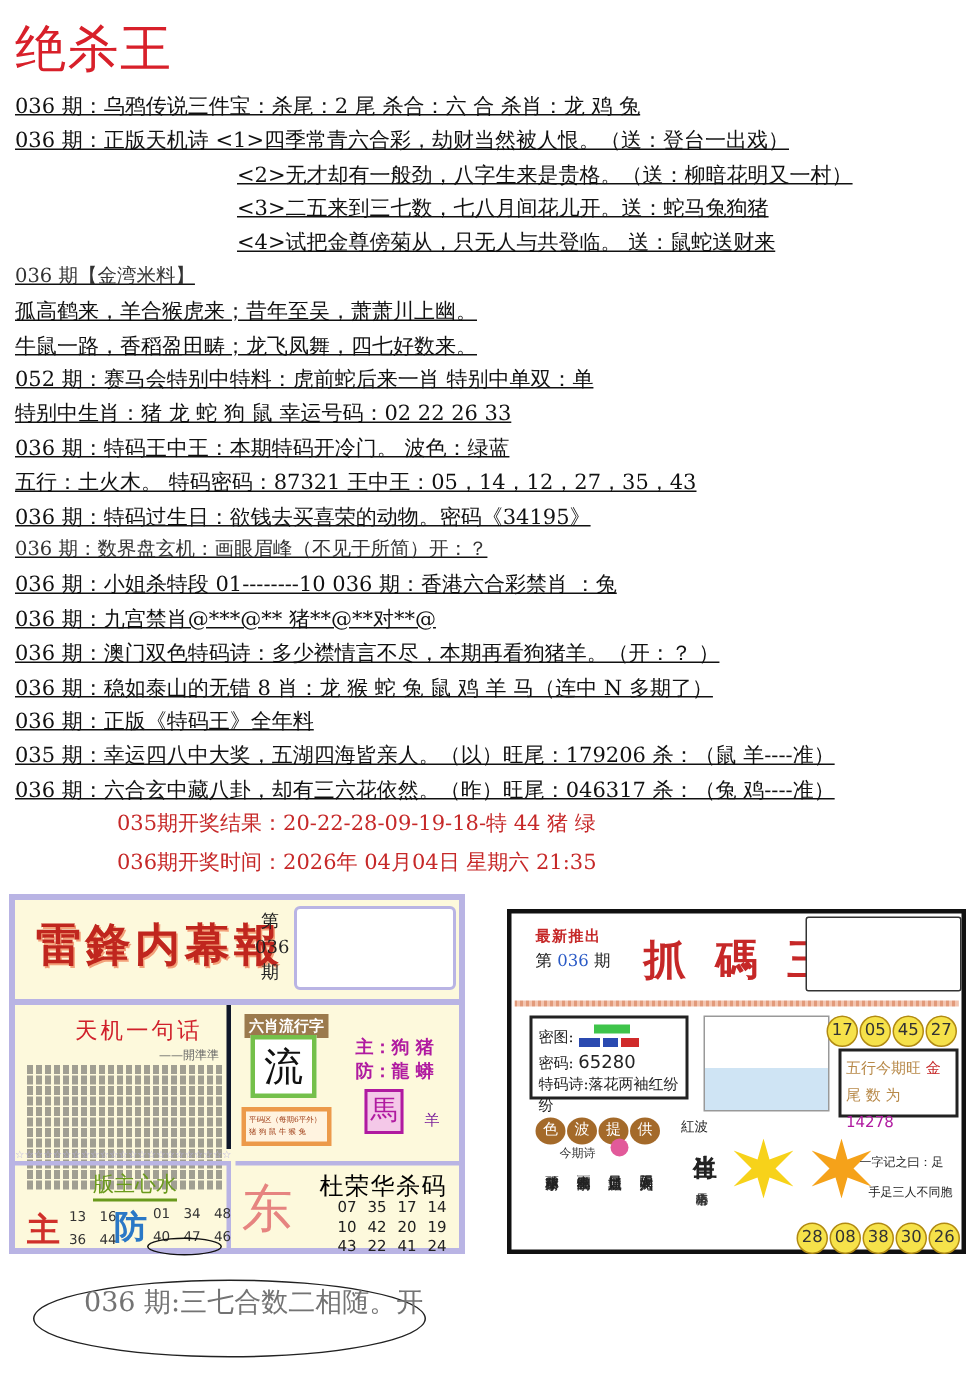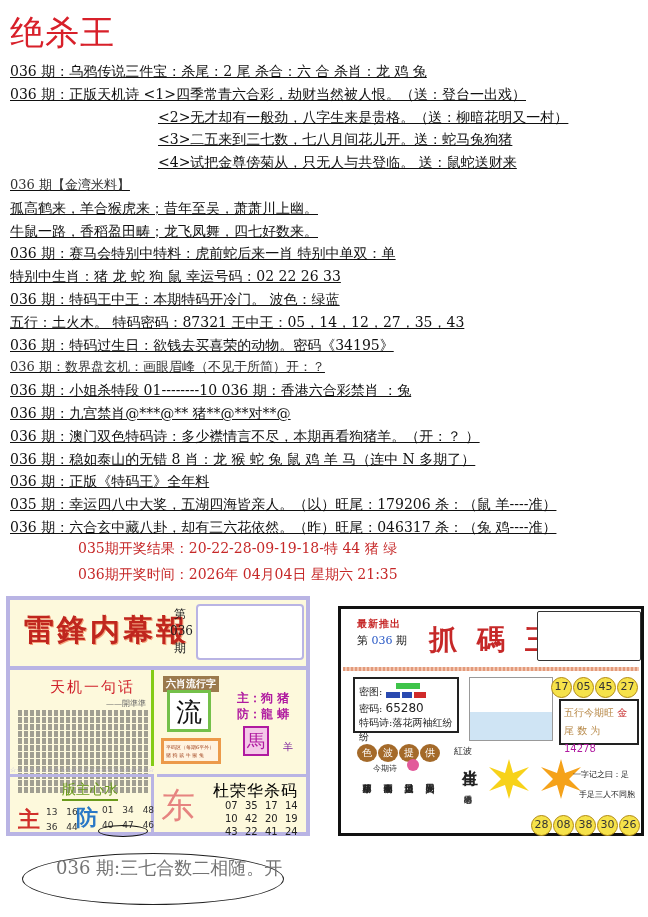--- a/index.html
+++ b/index.html
@@ -9,21 +9,21 @@
   .ln { font-size: 14px; height: 22.8px; line-height: 22.8px; white-space: nowrap; }
   .indent { padding-left: 148px; }
   .faded { color: #333; font-size: 13px; }
   .res { position: absolute; left: 78px; font-size: 14px; color: #c62828; white-space: nowrap; }
   
   .lp { position: absolute; left: 6px; top: 596px; width: 304px; height: 240px; background: #fdf9dc; border: 4px solid #b9b4e4; }
   .lp-head { position: absolute; left: 0; top: 0; width: 296px; height: 70px; border-bottom: 4px solid #b9b4e4; }
   .lp-brand { position: absolute; left: 14px; top: 10px; font-size: 30px; font-weight: bold; color: #c0261e; letter-spacing: 3px; text-shadow: 1px 1px 0 #f3a17a; font-family: "DejaVu Serif", serif; }
   .lp-issue { position: absolute; left: 160px; top: 6px; font-size: 12px; color: #222; text-align: center; width: 20px; line-height: 17px; }
   .lp-white { position: absolute; left: 186px; top: 4px; width: 108px; height: 56px; background: #fff; border: 2px solid #b9b4e4; border-radius: 4px; }
-  .lp-tj { position: absolute; left: 0; top: 70px; width: 144px; height: 96px; border-right: 3px solid #84cc16; }
+  .lp-tj { position: absolute; left: 0; top: 70px; width: 144px; height: 96px; border-right: 3px solid #0f172a; }
   .tj-title { position: absolute; left: 40px; top: 8px; font-size: 15px; color: #d0202a; letter-spacing: 2px; }
   .tj-sub { position: absolute; left: 96px; top: 28px; font-size: 8px; color: #666; }
   .tj-rows { position: absolute; left: 8px; top: 40px; width: 130px; }
   .tj-row { height: 6.2px; margin-bottom: 0.8px; background: repeating-linear-gradient(90deg,#555 0 4px,transparent 4px 6px); opacity: .55; }
   .lp-stars { position: absolute; left: 0; top: 166px; width: 144px; height: 8px; font-size: 7px; color: #b9b4e4; overflow: hidden; white-space: nowrap; }
   .lp-xs { position: absolute; left: 0; top: 174px; width: 144px; height: 62px; border-right: 3px solid #b9b4e4; border-top: 3px solid #b9b4e4; }
   .xs-title { position: absolute; left: 52px; top: 4px; font-size: 14px; color: #6a9a1c; border-bottom: 2px solid #6a9a1c; }
   .xs-zhu { position: absolute; left: 8px; top: 28px; font-size: 22px; color: #d0302a; font-weight: bold; }
   .xs-fang { position: absolute; left: 66px; top: 26px; font-size: 22px; color: #2a78c6; font-weight: bold; }
   .xs-nums { position: absolute; font-size: 9px; color: #333; line-height: 15px; word-spacing: 6px; font-family: "DejaVu Sans", sans-serif; }
@@ -82,21 +82,21 @@
 
 <div class="lines" id="lines">
     <div class="ln">036 期：乌鸦传说三件宝：杀尾：2 尾  杀合：六  合  杀肖：龙  鸡  兔</div>
     <div class="ln">036 期：正版天机诗    &lt;1&gt;四季常青六合彩，劫财当然被人恨。（送：登台一出戏）</div>
     <div class="ln indent">&lt;2&gt;无才却有一般劲，八字生来是贵格。（送：柳暗花明又一村）</div>
     <div class="ln indent">&lt;3&gt;二五来到三七数，七八月间花儿开。送：蛇马兔狗猪</div>
     <div class="ln indent">&lt;4&gt;试把金尊傍菊从，只无人与共登临。  送：鼠蛇送财来</div>
     <div class="ln faded">036 期【金湾米料】</div>
     <div class="ln">孤高鹤来，羊合猴虎来；昔年至吴，萧萧川上幽。</div>
     <div class="ln">牛鼠一路，香稻盈田畴；龙飞凤舞，四七好数来。</div>
-    <div class="ln">036 期：赛马会特别中特料：虎前蛇后来一肖  特别中单双：单</div>
+    <div class="ln">052 期：赛马会特别中特料：虎前蛇后来一肖  特别中单双：单</div>
     <div class="ln">特别中生肖：猪  龙  蛇  狗  鼠  幸运号码：02 22 26 33</div>
     <div class="ln">036 期：特码王中王：本期特码开冷门。  波色：绿蓝</div>
     <div class="ln">五行：土火木。  特码密码：87321  王中王：05，14，12，27，35，43</div>
     <div class="ln">036 期：特码过生日：欲钱去买喜荣的动物。密码《34195》</div>
     <div class="ln faded">036 期：数界盘玄机：画眼眉峰（不见于所简）开：？</div>
     <div class="ln">036 期：小姐杀特段 01--------10                    036 期：香港六合彩禁肖  ：兔</div>
     <div class="ln">036 期：九宫禁肖@***@**  猪**@**对**@</div>
     <div class="ln">036 期：澳门双色特码诗：多少襟情言不尽，本期再看狗猪羊。（开：？ ）</div>
     <div class="ln">036 期：稳如泰山的无错 8 肖：龙  猴  蛇  兔  鼠  鸡  羊  马（连中 N 多期了）</div>
     <div class="ln">036 期：正版《特码王》全年料</div>

